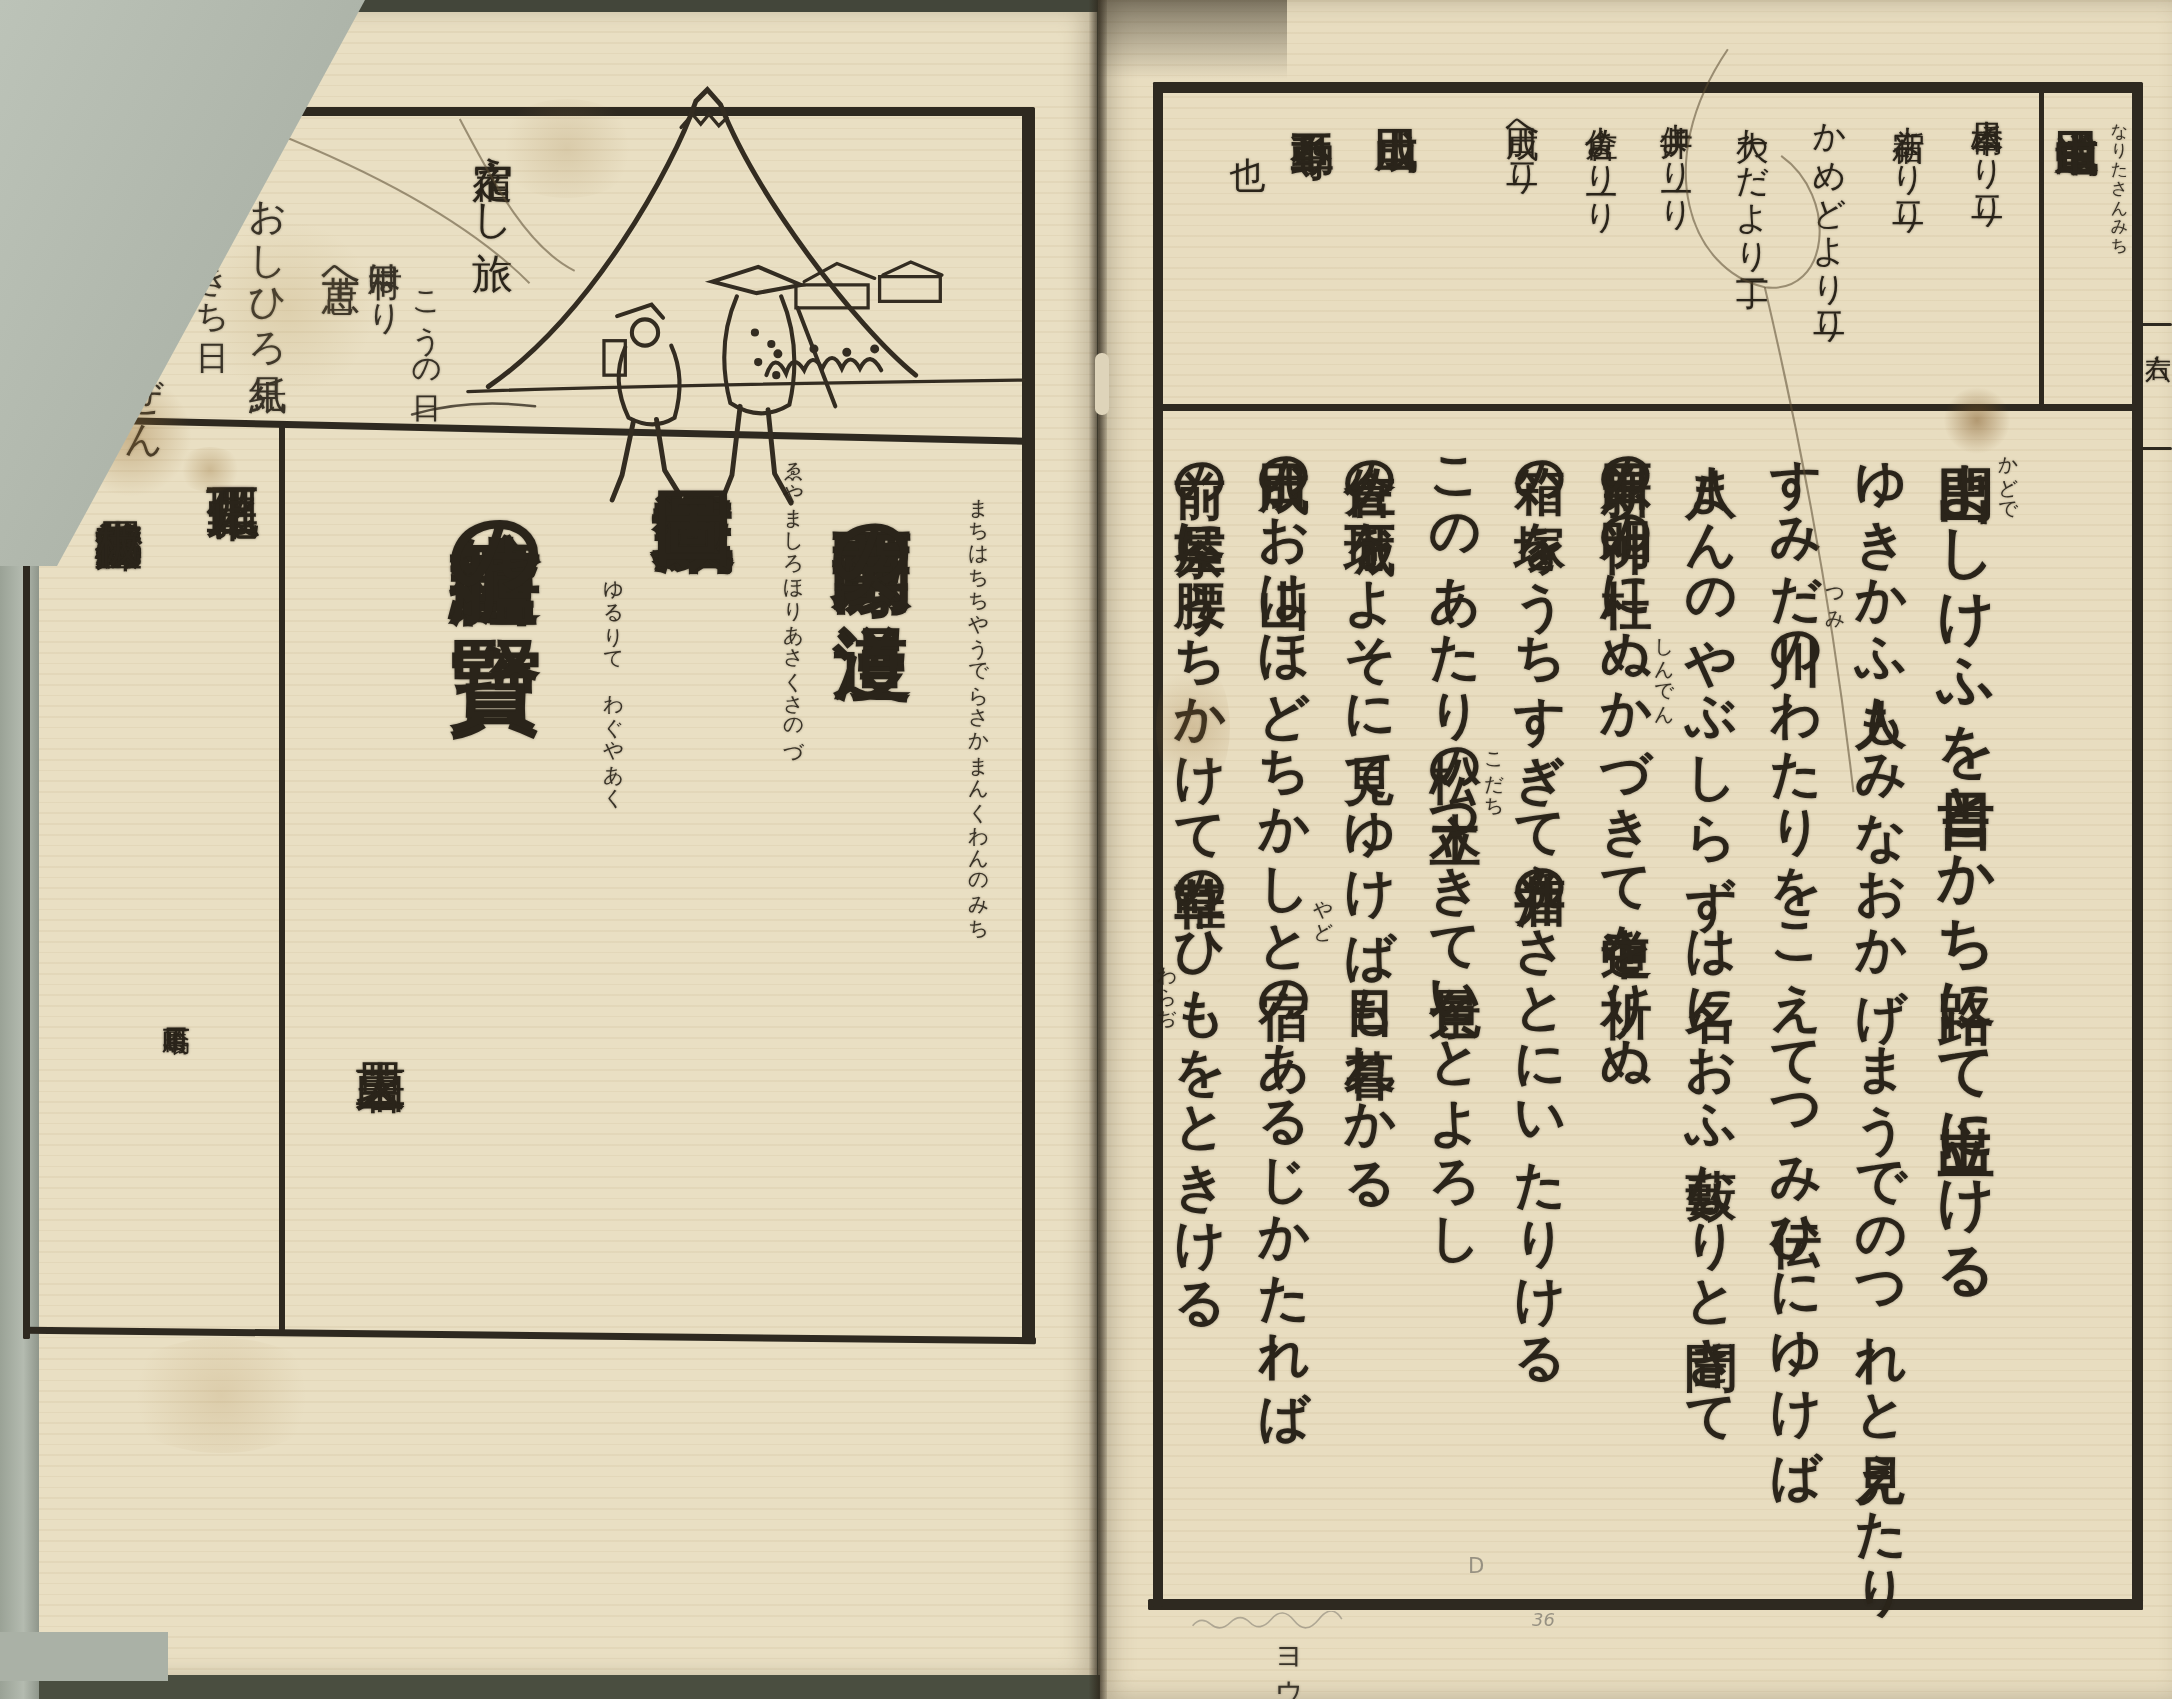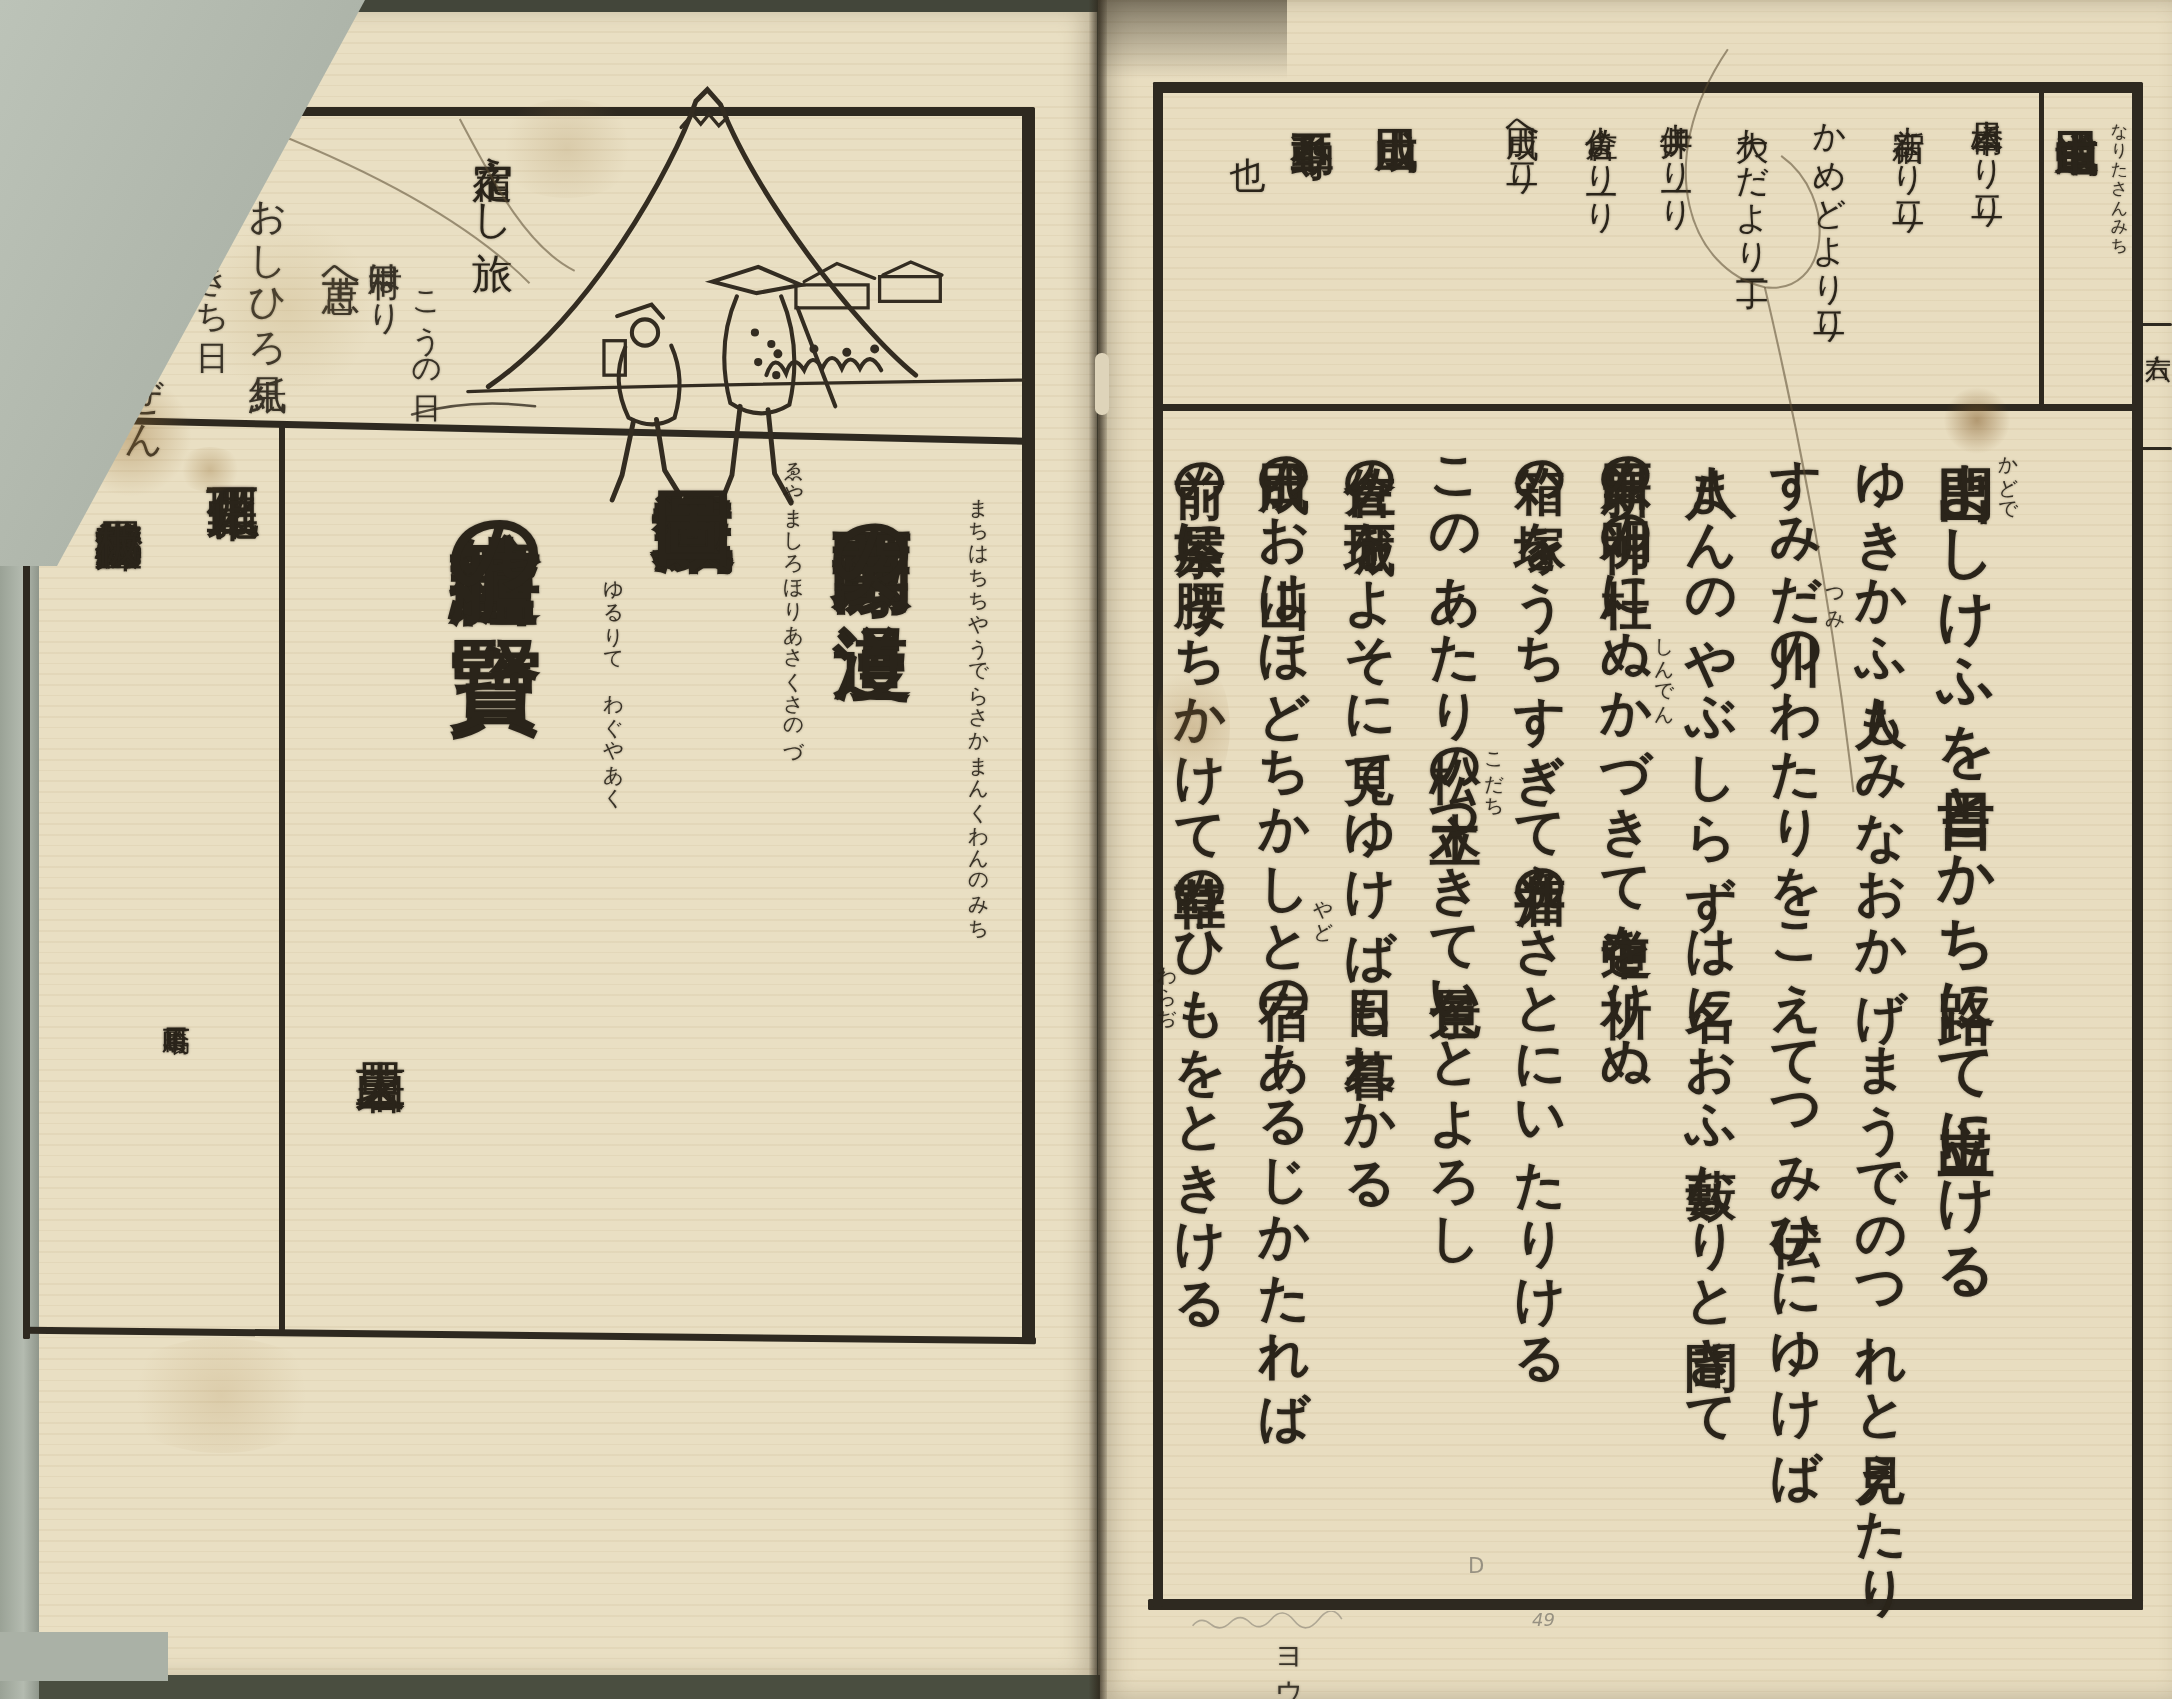--- a/index.html
+++ b/index.html
@@ -180,21 +180,21 @@
   <div class="v kana" style="left:1653px;top:624px;font-size:19.7px;">しんでん</div>
   <div class="v kana" style="left:1483px;top:739px;font-size:19.7px;">こだち</div>
   <div class="v kana" style="left:1312px;top:887px;font-size:19.7px;">やど</div>
   <div class="v kana" style="left:1156px;top:952px;font-size:19.7px;">わらぢ</div>
 
   <div class="rule" id="tab-top"></div>
   <div class="rule" id="tab-bottom"></div>
   <div class="v" style="left:2144px;top:335px;font-size:26px;">右六</div>
 
   <div class="v" style="left:1273px;top:1629px;font-size:28px;color:#3a342a;">ヨウ</div>
-  <div class="pencil" style="left:1532px;top:1609px;font-size:18px;font-style:italic;">49</div>
+  <div class="pencil" style="left:1532px;top:1609px;font-size:18px;font-style:italic;">36</div>
   <div class="pencil" style="left:1468px;top:1553px;font-size:21.3px;">D</div>
   <svg style="position:absolute;left:1189px;top:1611px;opacity:.5;" width="181" height="24.6" viewBox="0 0 220 30">
     <path d="M4 18 q 10 -12 22 -2 t 24 -2 t 24 0 t 26 -4 t 28 2 t 30 -2 t 28 0" fill="none" stroke="#77736a" stroke-width="2"></path>
   </svg>
 
   <div class="stain" style="left:49px;top:409px;width:43px;height:46px;background:radial-gradient(circle,rgba(35,26,14,.85),rgba(35,26,14,0) 70%);"></div>
   <div class="stain" style="left:69px;top:374px;width:123px;height:123px;background:radial-gradient(circle,rgba(150,108,48,.38),rgba(150,108,48,0) 70%);"></div>
   <div class="stain" style="left:24.6px;top:276px;width:21.3px;height:21.3px;background:radial-gradient(circle,rgba(40,30,16,.8),rgba(40,30,16,0) 70%);"></div>
   <div class="stain" style="left:177px;top:447px;width:66px;height:45px;background:radial-gradient(circle,rgba(140,100,40,.30),rgba(140,100,40,0) 70%);"></div>
   <div class="stain" style="left:197px;top:222px;width:181px;height:172px;background:radial-gradient(circle,rgba(175,145,85,.20),rgba(175,145,85,0) 70%);"></div>

